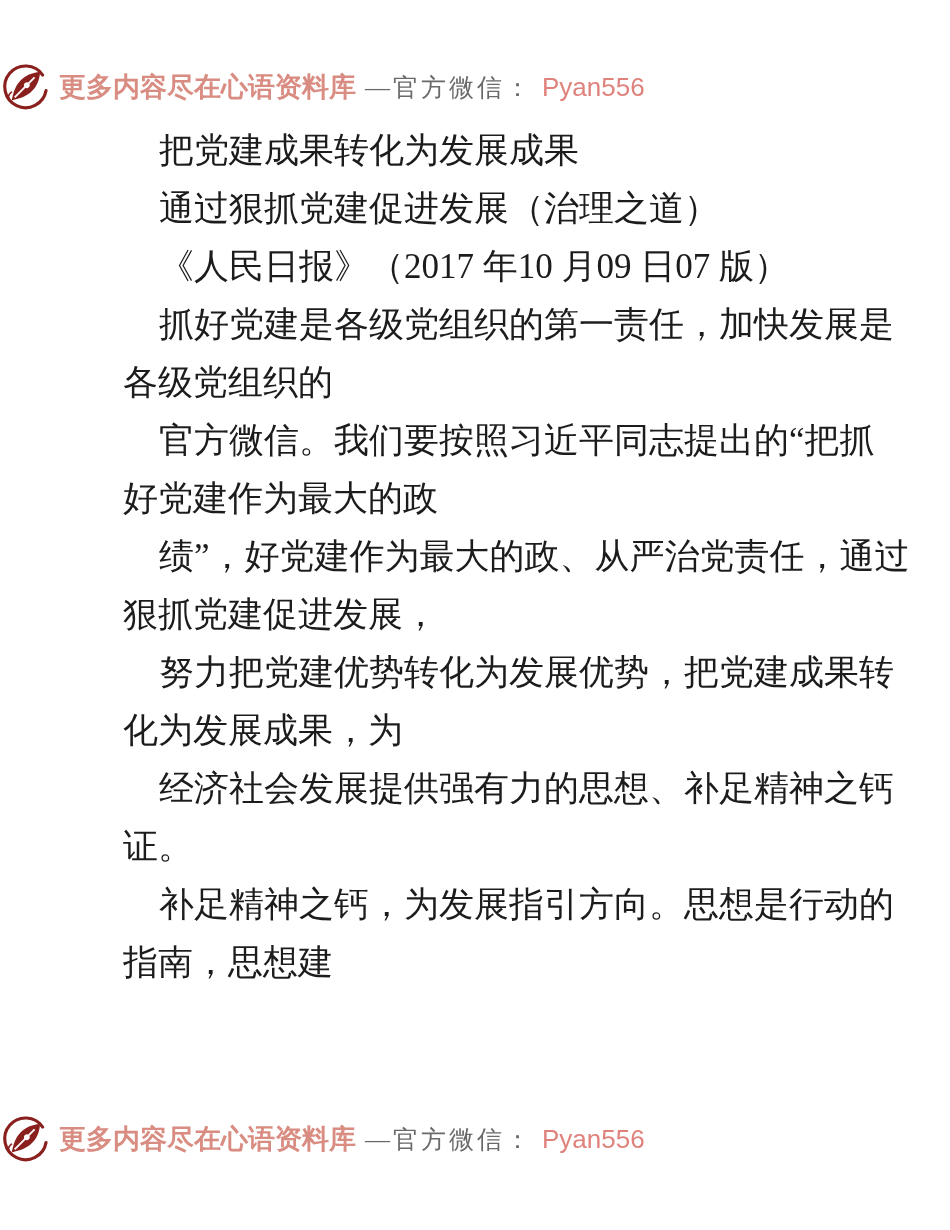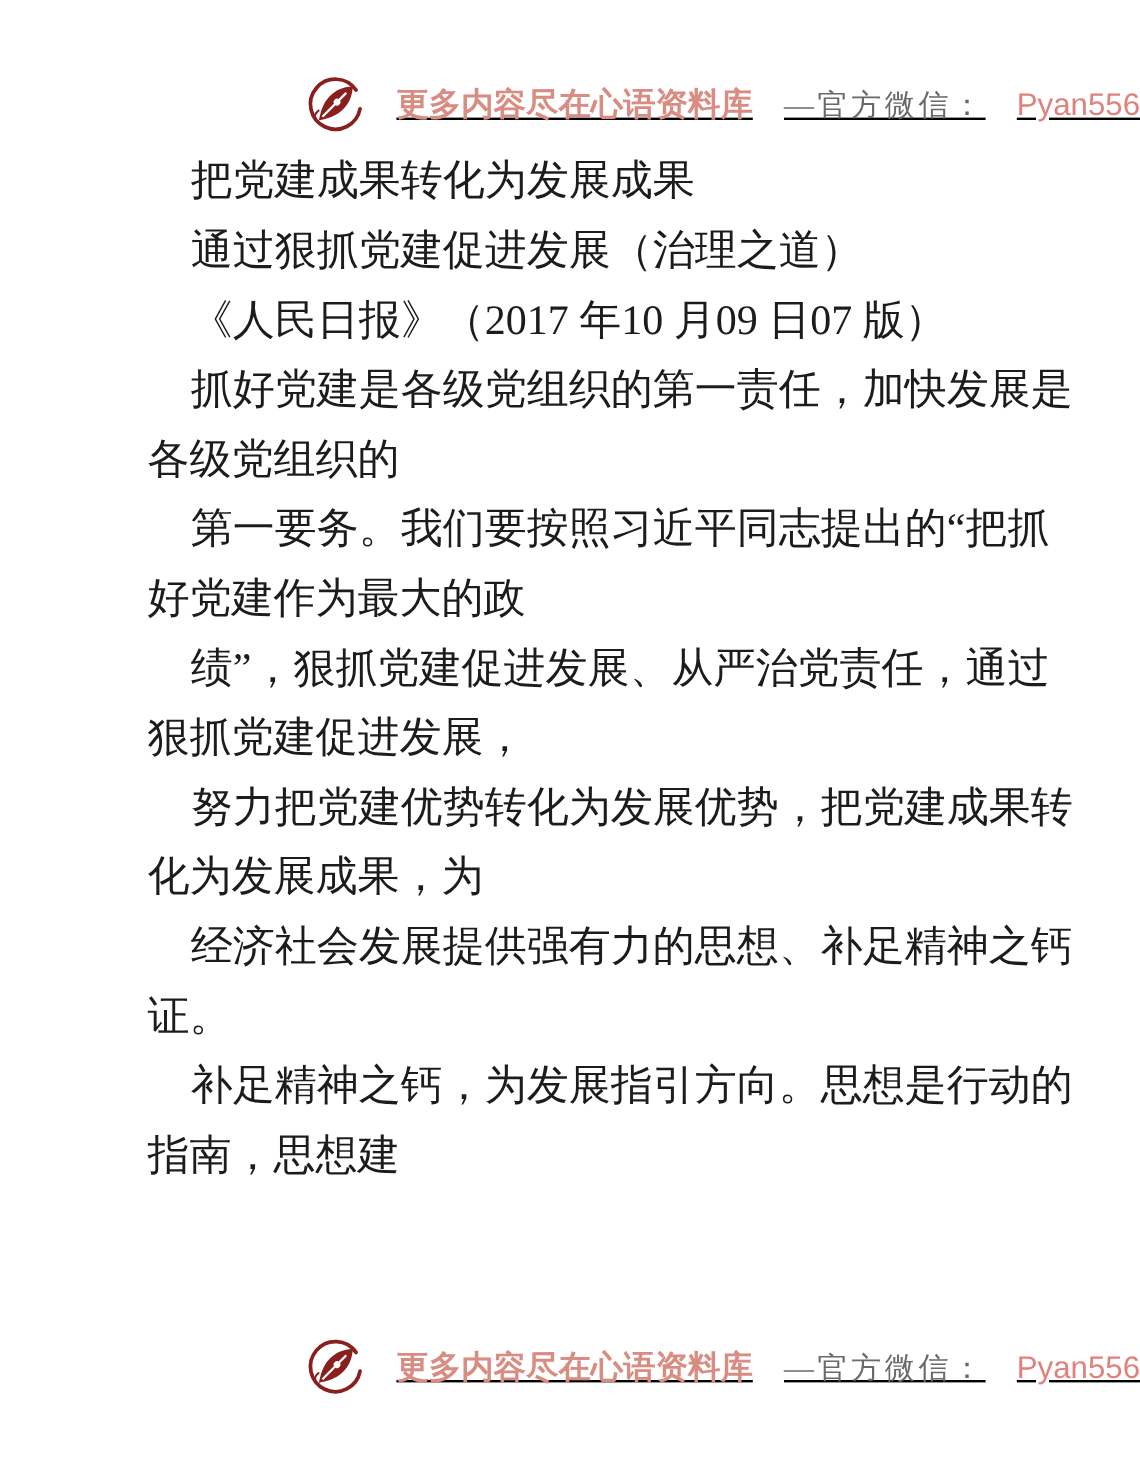--- a/index.html
+++ b/index.html
@@ -17,24 +17,23 @@
     position:relative;
     width:950px;
     height:1230px;
     margin:0 auto;
     background:var(--page-bg);
     overflow:hidden;
   }
   .banner{
     display:flex;
     align-items:center;
-    justify-content:flex-end;
-    gap:26px;
+    justify-content:flex-start;
+    gap:9px;
     height:54px;
-    text-decoration:underline;
   }
   .banner.header{margin-top:60px;}
   .banner.footer{position:absolute;left:0;right:0;top:1112px;}
   .logo{
     width:50px;
     height:50px;
     flex:0 0 auto;
     display:inline-flex;
     align-items:center;
     justify-content:center;
@@ -95,23 +94,23 @@
     <span class="wlabel">—官方微信：</span>
     <span class="wid">Pyan556</span>
   </div>
 
   <div class="content" id="article-body">
       <div class="line indent">把党建成果转化为发展成果</div>
       <div class="line indent">通过狠抓党建促进发展（治理之道）</div>
       <div class="line indent">《人民日报》（2017 年10 月09 日07 版）</div>
       <div class="line indent">抓好党建是各级党组织的第一责任，加快发展是</div>
       <div class="line">各级党组织的</div>
-      <div class="line indent">第一要务。我们要按照习近平同志提出的“把抓</div>
+      <div class="line indent">官方微信。我们要按照习近平同志提出的“把抓</div>
       <div class="line">好党建作为最大的政</div>
-      <div class="line indent">绩”，狠抓党建促进发展、从严治党责任，通过</div>
+      <div class="line indent">绩”，好党建作为最大的政、从严治党责任，通过</div>
       <div class="line">狠抓党建促进发展，</div>
       <div class="line indent">努力把党建优势转化为发展优势，把党建成果转</div>
       <div class="line">化为发展成果，为</div>
       <div class="line indent">经济社会发展提供强有力的思想、补足精神之钙</div>
       <div class="line">证。</div>
       <div class="line indent">补足精神之钙，为发展指引方向。思想是行动的</div>
       <div class="line">指南，思想建</div>
     </div>
 
   <div class="banner footer">

